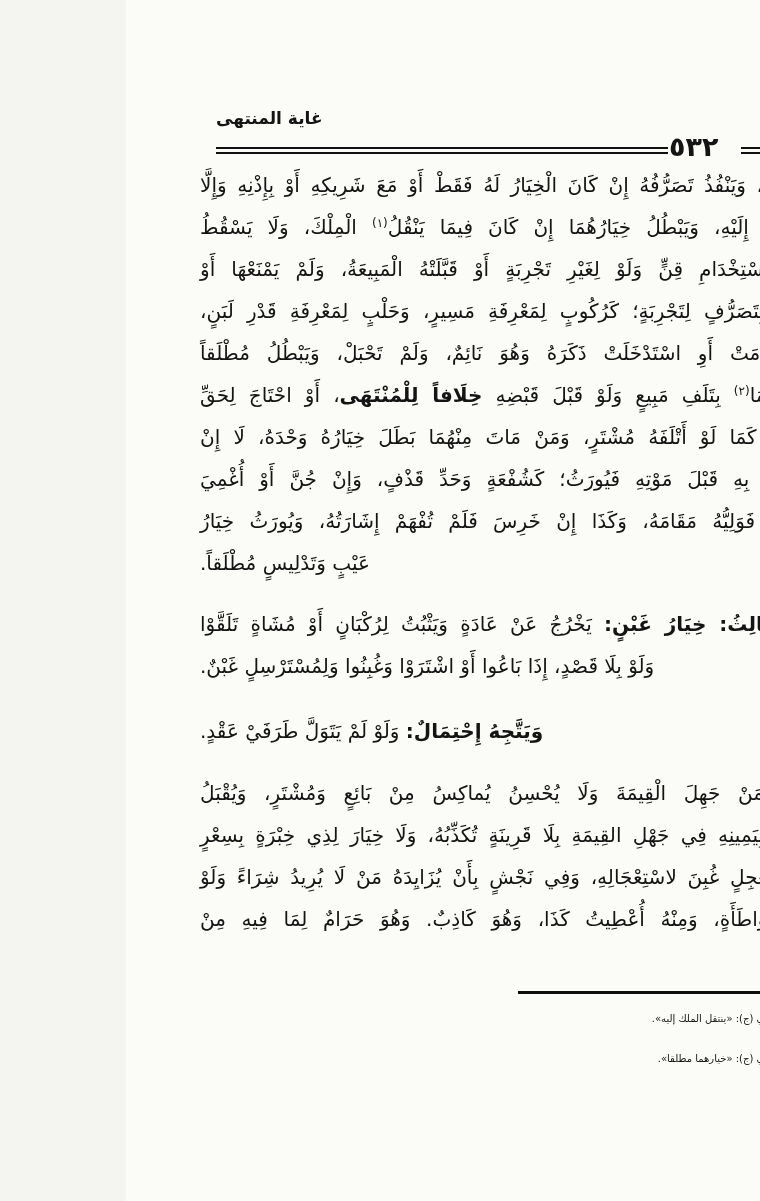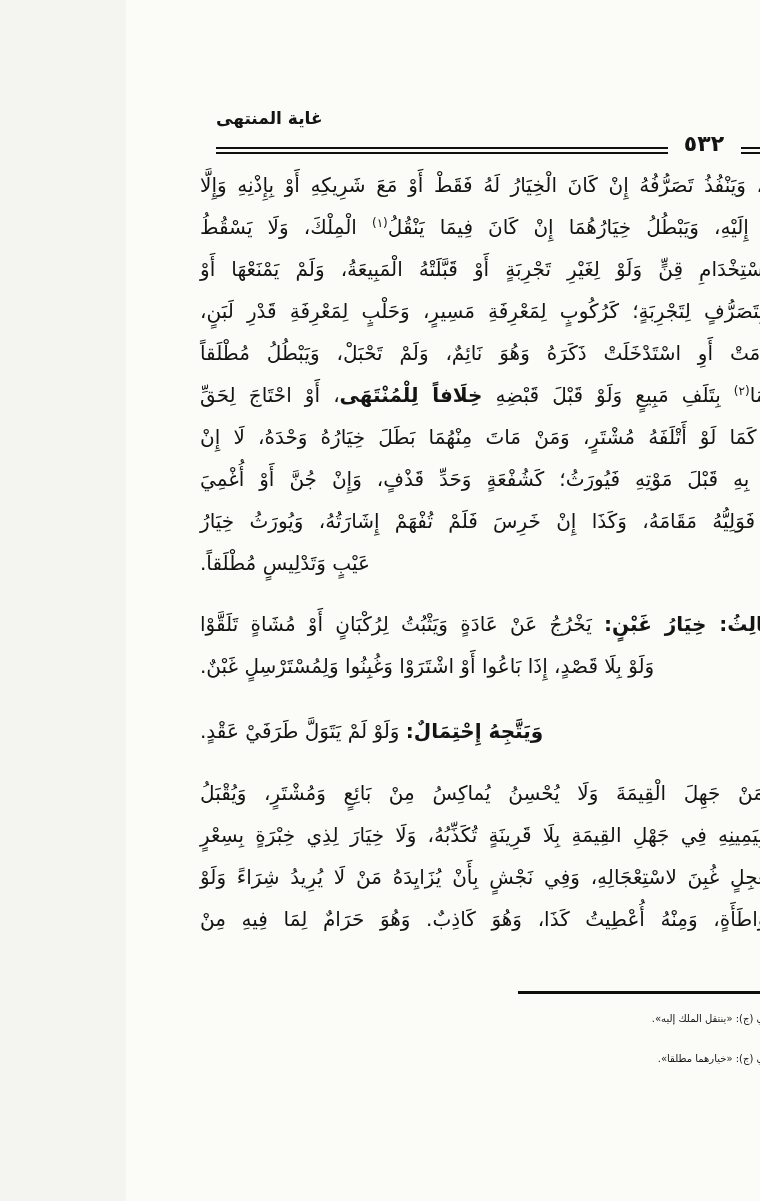--- a/index.html
+++ b/index.html
@@ -21,21 +21,21 @@
     font-size:17px; font-weight:bold; direction:rtl;
   }
   .rule-double {
     position:absolute; height:3px;
     border-top:2px solid #101010; border-bottom:2px solid #101010;
   }
   .rule-long  { left:90px;  top:147px; width:452px; }
   .rule-short { left:615px; top:147px; width:50px; }
   .page-number {
     position:absolute; left:543px; top:131px; width:70px;
-    text-align:center; font-size:22px; font-weight:bold;
+    text-align:left; font-size:27px; font-weight:bold;
     letter-spacing:2px;
   }
 
   
   .body-text {
     position:absolute; left:74px; top:164px; width:612px;
     direction:rtl; font-size:20px; line-height:42px;
   }
   .line { text-align:left; }
   .line.justify { text-align:justify; text-align-last:justify; }

